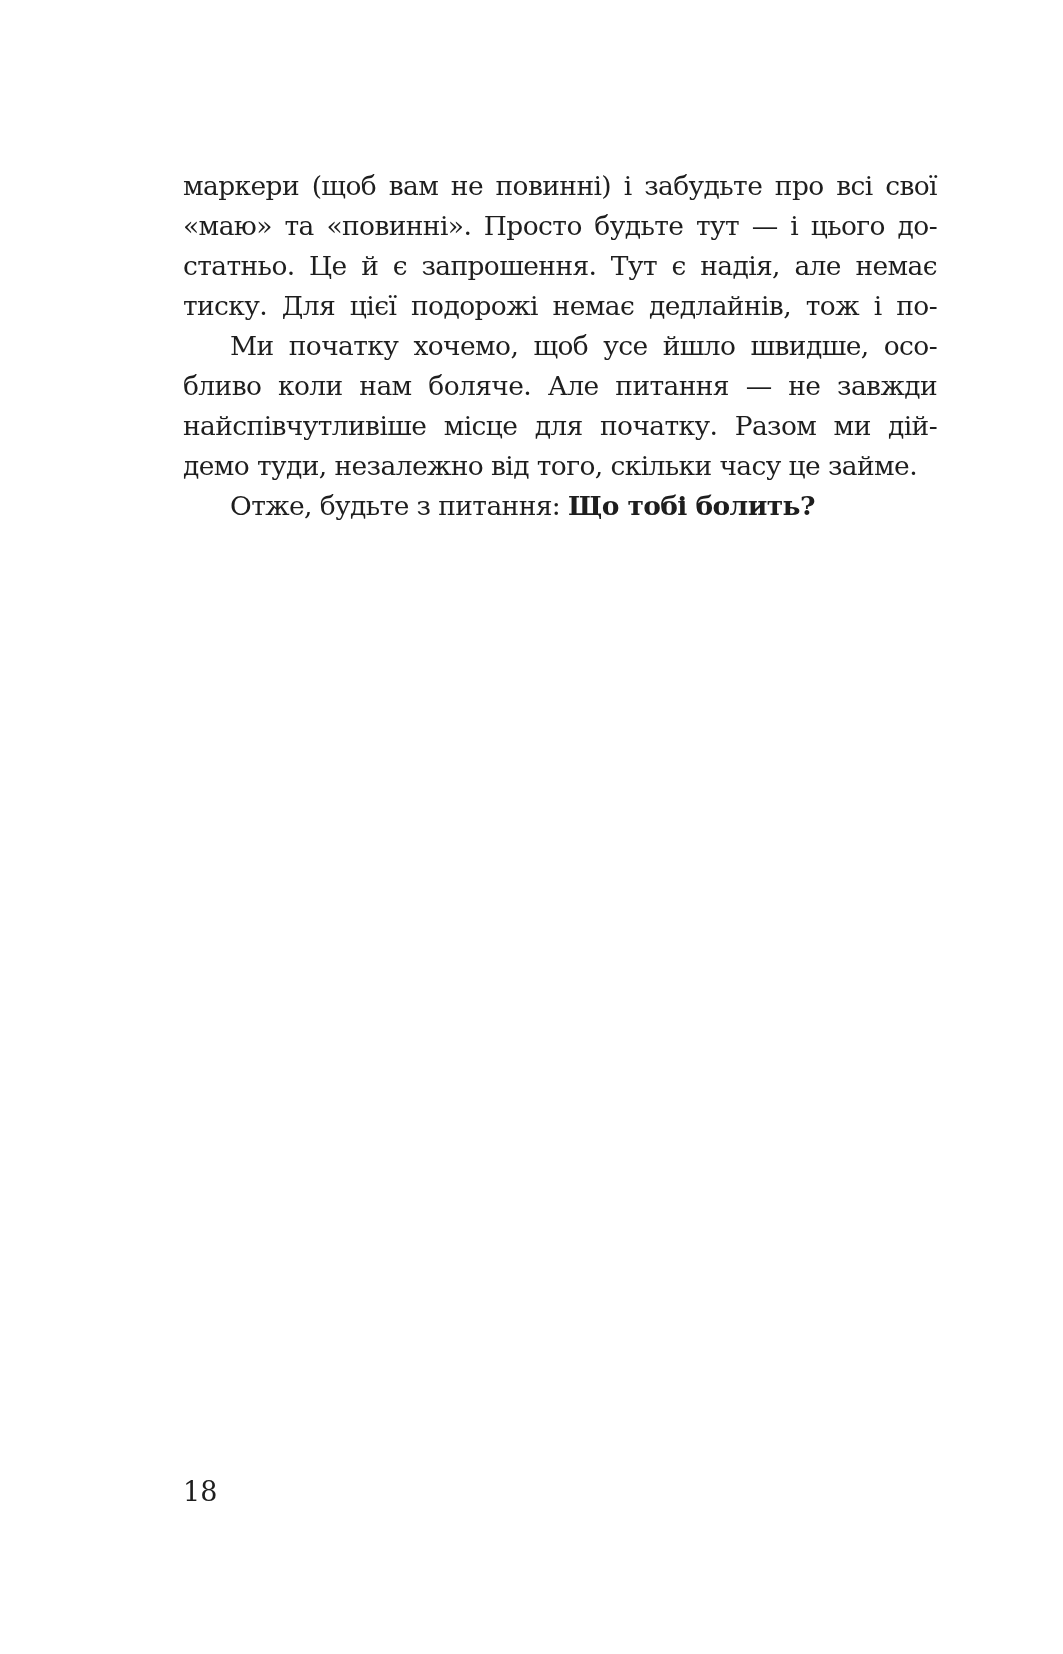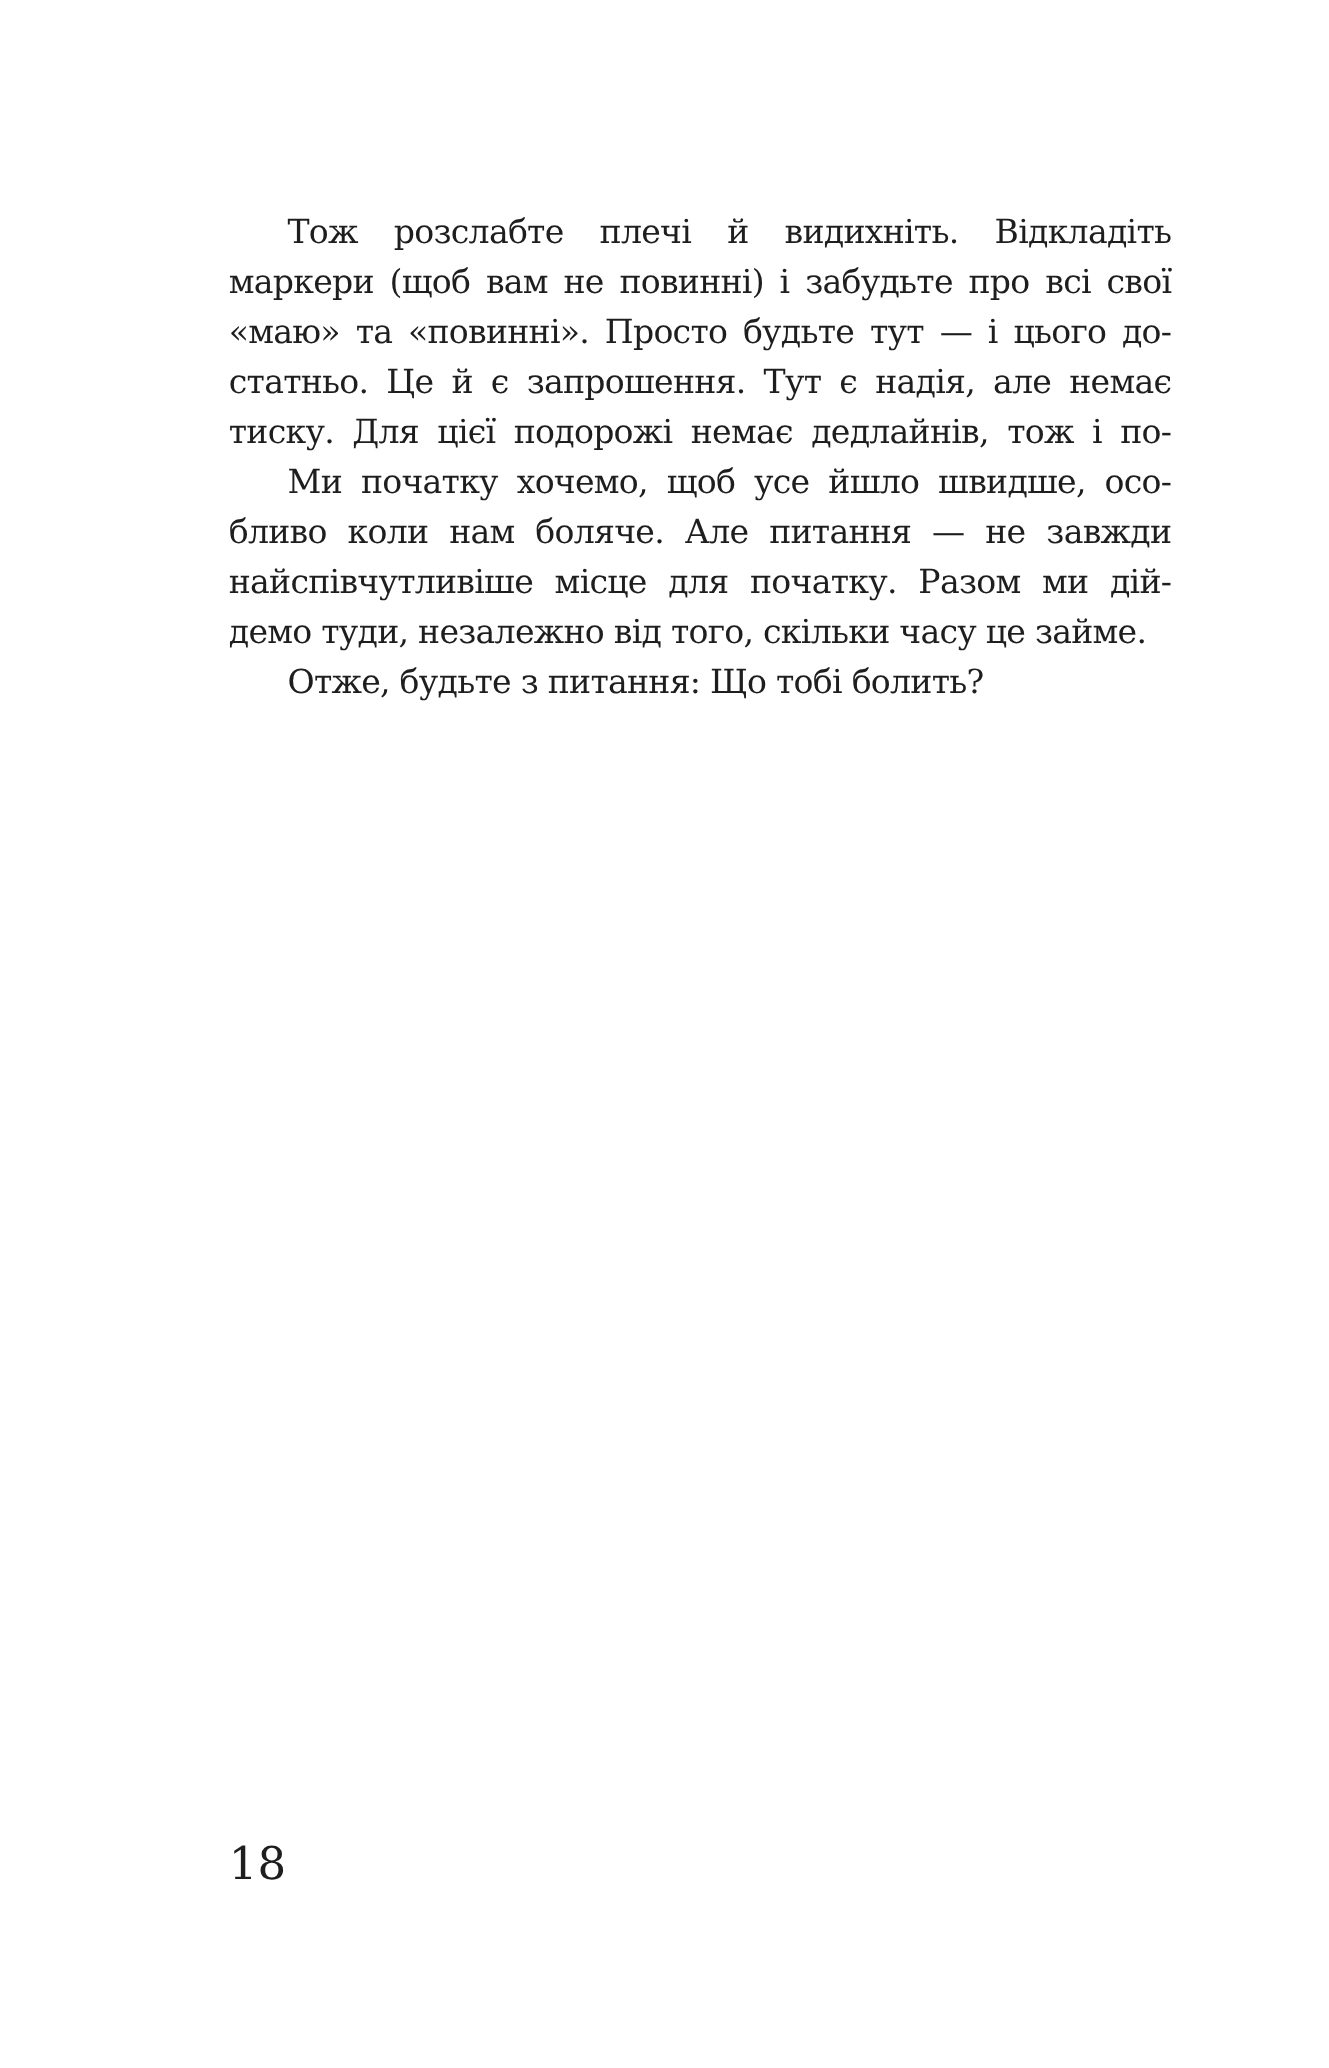--- a/index.html
+++ b/index.html
@@ -39,39 +39,38 @@
     letter-spacing: -0.6px;
     word-spacing: 0px;
   }
   .line.indent {
     padding-left: 47px;
   }
   .line.last {
     text-align-last: left;
   }
   .bold {
-    font-weight: normal;
+    font-weight: bold;
   }
   .page-number {
     position: absolute;
     left: 183px;
     top: 1472px;
-    font-size: 36px;
+    font-size: 27px;
     line-height: 40px;
     color: #1e1e1e;
   }
 </style>
 </head>
 <body>
 
 <div class="page">
   <div class="text-block">
 
     <div>
-      <span class="line indent">Тож розслабте плечі й видихніть. Відкладіть</span>
       <span class="line">маркери (щоб вам не повинні) і забудьте про всі свої</span>
       <span class="line">«маю» та «повинні». Просто будьте тут — і цього до-</span>
       <span class="line">статньо. Це й є запрошення. Тут є надія, але немає</span>
       <span class="line">тиску. Для цієї подорожі немає дедлайнів, тож і по-</span>
     </div>
 
     <div>
       <span class="line indent">Ми початку хочемо, щоб усе йшло швидше, осо-</span>
       <span class="line">бливо коли нам боляче. Але питання — не завжди</span>
       <span class="line">найспівчутливіше місце для початку. Разом ми дій-</span>

